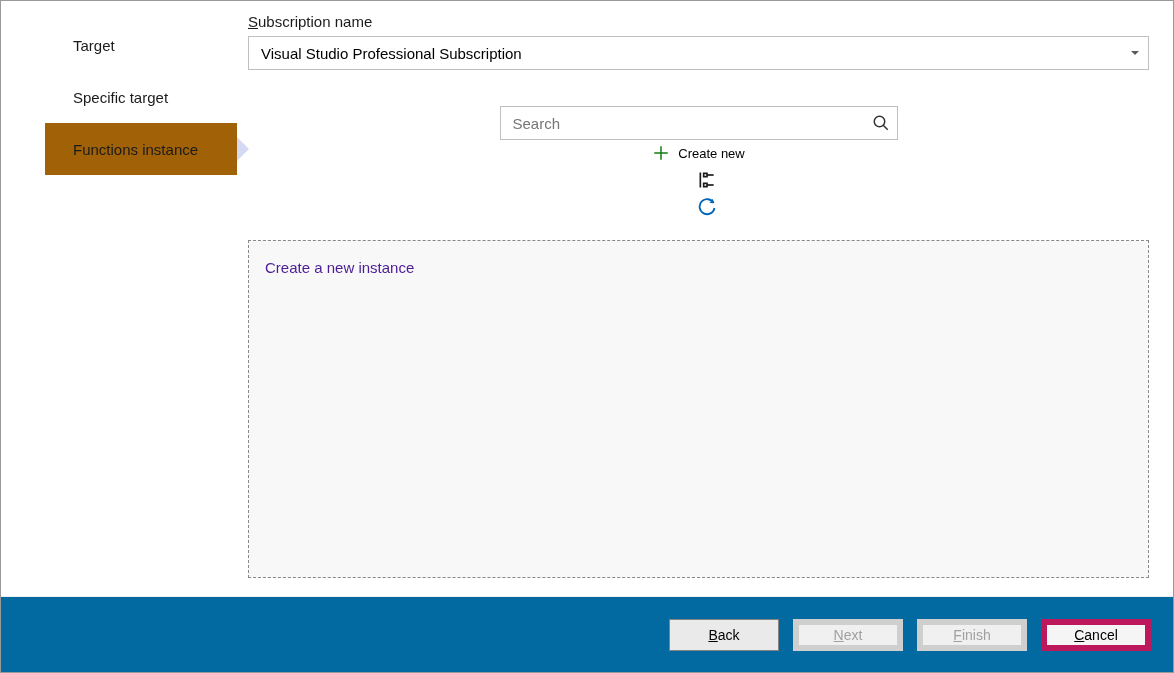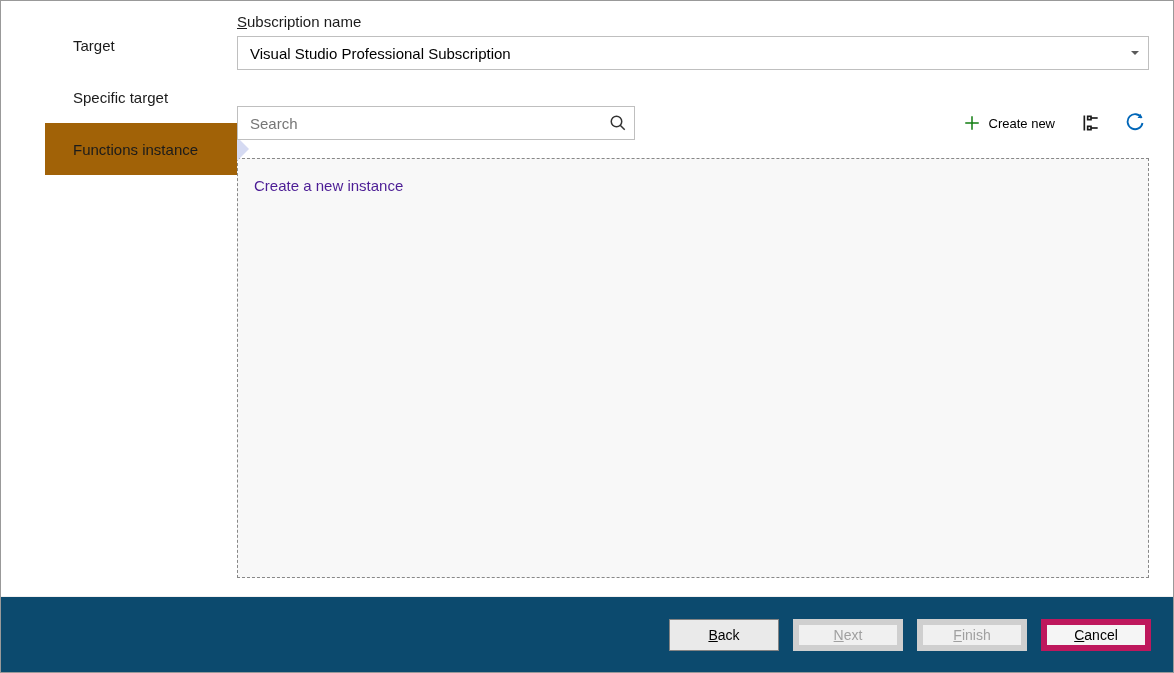--- a/index.html
+++ b/index.html
@@ -54,20 +54,21 @@
       border-top: 12px solid transparent;
       border-bottom: 12px solid transparent;
       border-left: 12px solid #d5daf2;
     }
     
     .main {
       flex: 1;
       padding: 12px 24px 18px 0;
       display: flex;
       flex-direction: column;
+      margin-left: 11px;
     }
     .field-label {
       font-size: 15px;
       margin-bottom: 6px;
     }
     .field-label .mn { text-decoration: underline; }
     .combo {
       position: relative;
       width: 100%;
       margin-bottom: 36px;
@@ -91,20 +92,21 @@
       width: 0; height: 0;
       border-left: 4px solid transparent;
       border-right: 4px solid transparent;
       border-top: 4px solid #5a5a5a;
       pointer-events: none;
     }
     .toolbar-row {
       display: flex;
       align-items: center;
       margin-bottom: 18px;
+      flex-direction: column;
     }
     .search-wrap {
       position: relative;
       width: 398px;
     }
     .search-input {
       width: 100%;
       height: 34px;
       border: 1px solid #bfbfbf;
       padding: 0 36px 0 12px;
@@ -159,21 +161,21 @@
       font-size: 15px;
       background: none;
       border: none;
       cursor: pointer;
       font-family: inherit;
       padding: 0;
     }
     
     .footer {
       height: 76px;
-      background: #0c4a6e;
+      background: #0369a1;
       border-top: 1px solid #f0f0f0;
       display: flex;
       align-items: center;
       justify-content: flex-end;
       padding-right: 22px;
       gap: 14px;
     }
     .btn {
       width: 110px;
       height: 32px;

